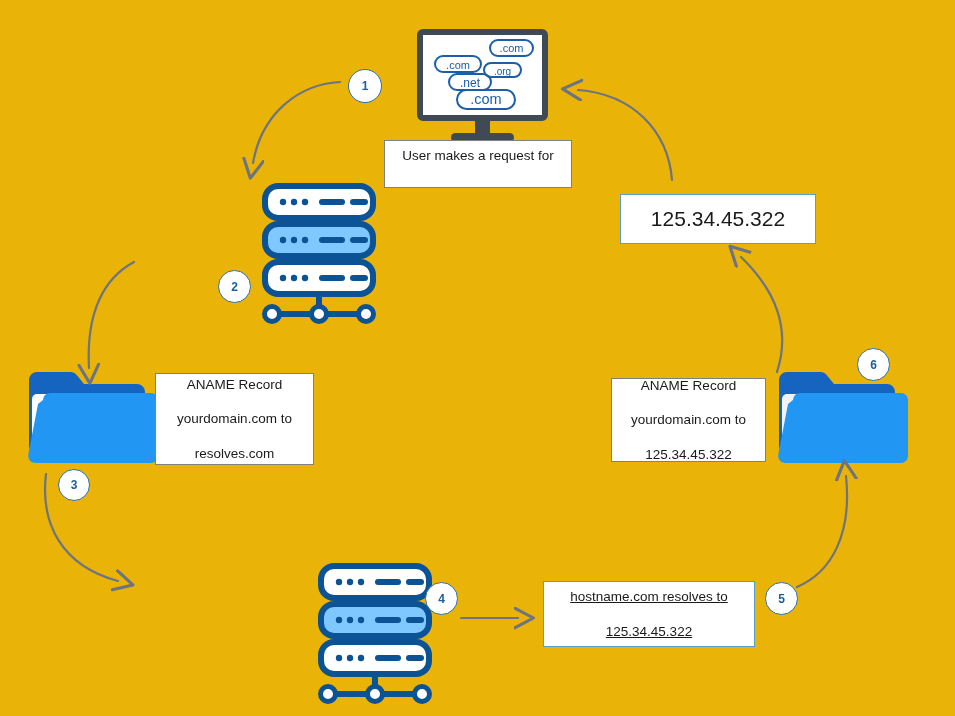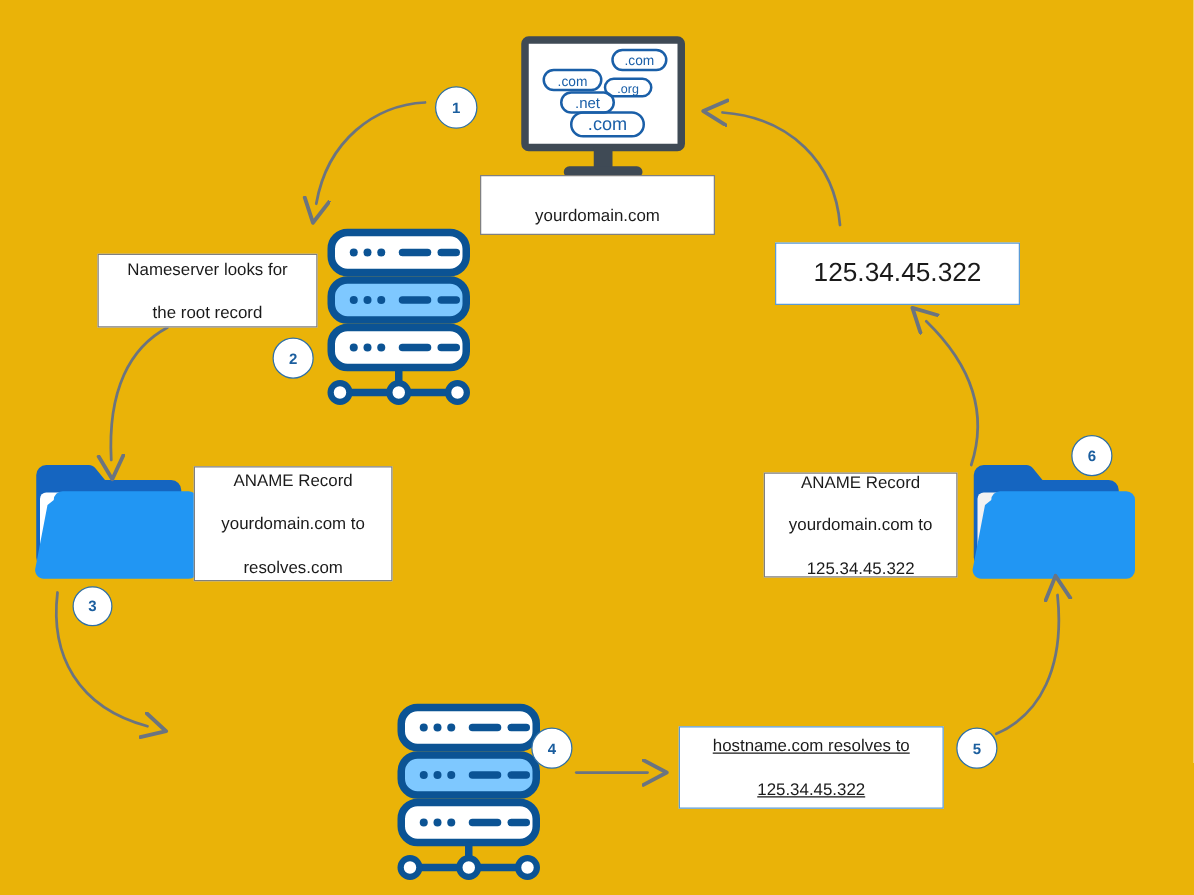--- a/index.html
+++ b/index.html
@@ -171,28 +171,24 @@
       <path d="M134,262 C104,278 86,312 89,368" marker-end="url(#ah)"></path>
       <path d="M46,474 C40,524 62,566 118,581" marker-end="url(#ah)"></path>
       <path d="M461,618 L518,618" marker-end="url(#ah)"></path>
       <path d="M797,587 C832,572 852,534 846,476" marker-end="url(#ah)"></path>
       <path d="M777,372 C792,326 773,288 741,257" marker-end="url(#ah)"></path>
       <path d="M672,180 C668,130 632,94 578,90" marker-end="url(#ah)"></path>
     </g>
   </svg>
 
   <div class="txtbox gray" style="left:384px; top:140px; width:188px; height:48px; font-size:13.5px;">
-    <span><br>
-          <span>yourdomain.com</span></span>
-  </div>
-
-  <div class="txtbox gray" style="left:78px; top:203px; width:176px; height:59px; font-size:13.5px;">
-    <span><span>Nameserver looks for</span><br>
-          <span>the root record</span></span>
-  </div>
+    <span><span>User makes a request for</span><br>
+          </span>
+  </div>
+
 
   <div class="txtbox gray" style="left:155px; top:373px; width:159px; height:92px; font-size:13.5px;">
     <span><span>ANAME Record</span><br>
           <span>yourdomain.com to</span><br>
           <span>resolves.com</span></span>
   </div>
 
 
   <div class="txtbox blue" style="left:543px; top:581px; width:212px; height:66px; font-size:13.5px;text-decoration:underline;">
     <span><span>hostname.com resolves to</span><br>

